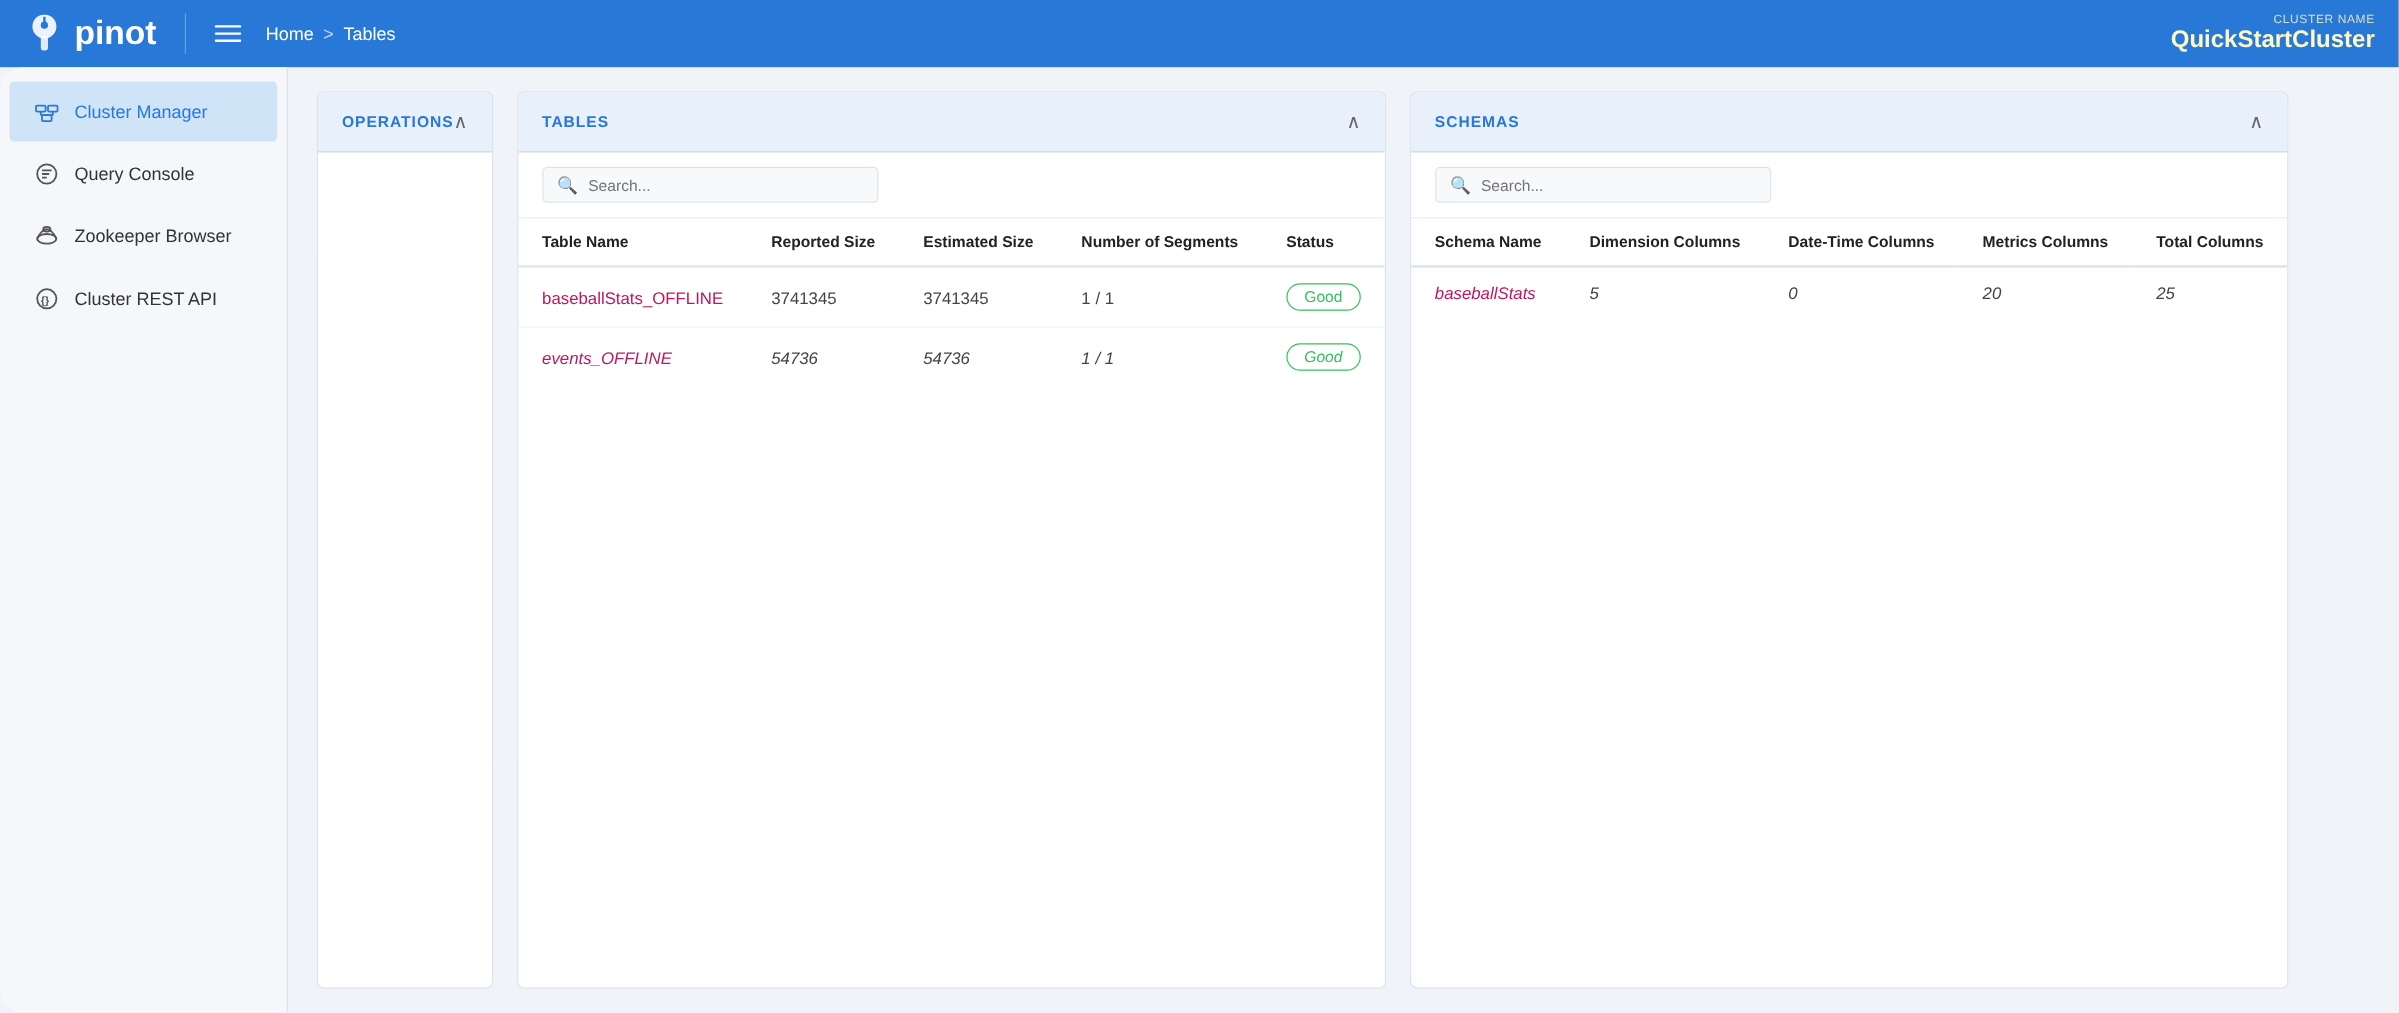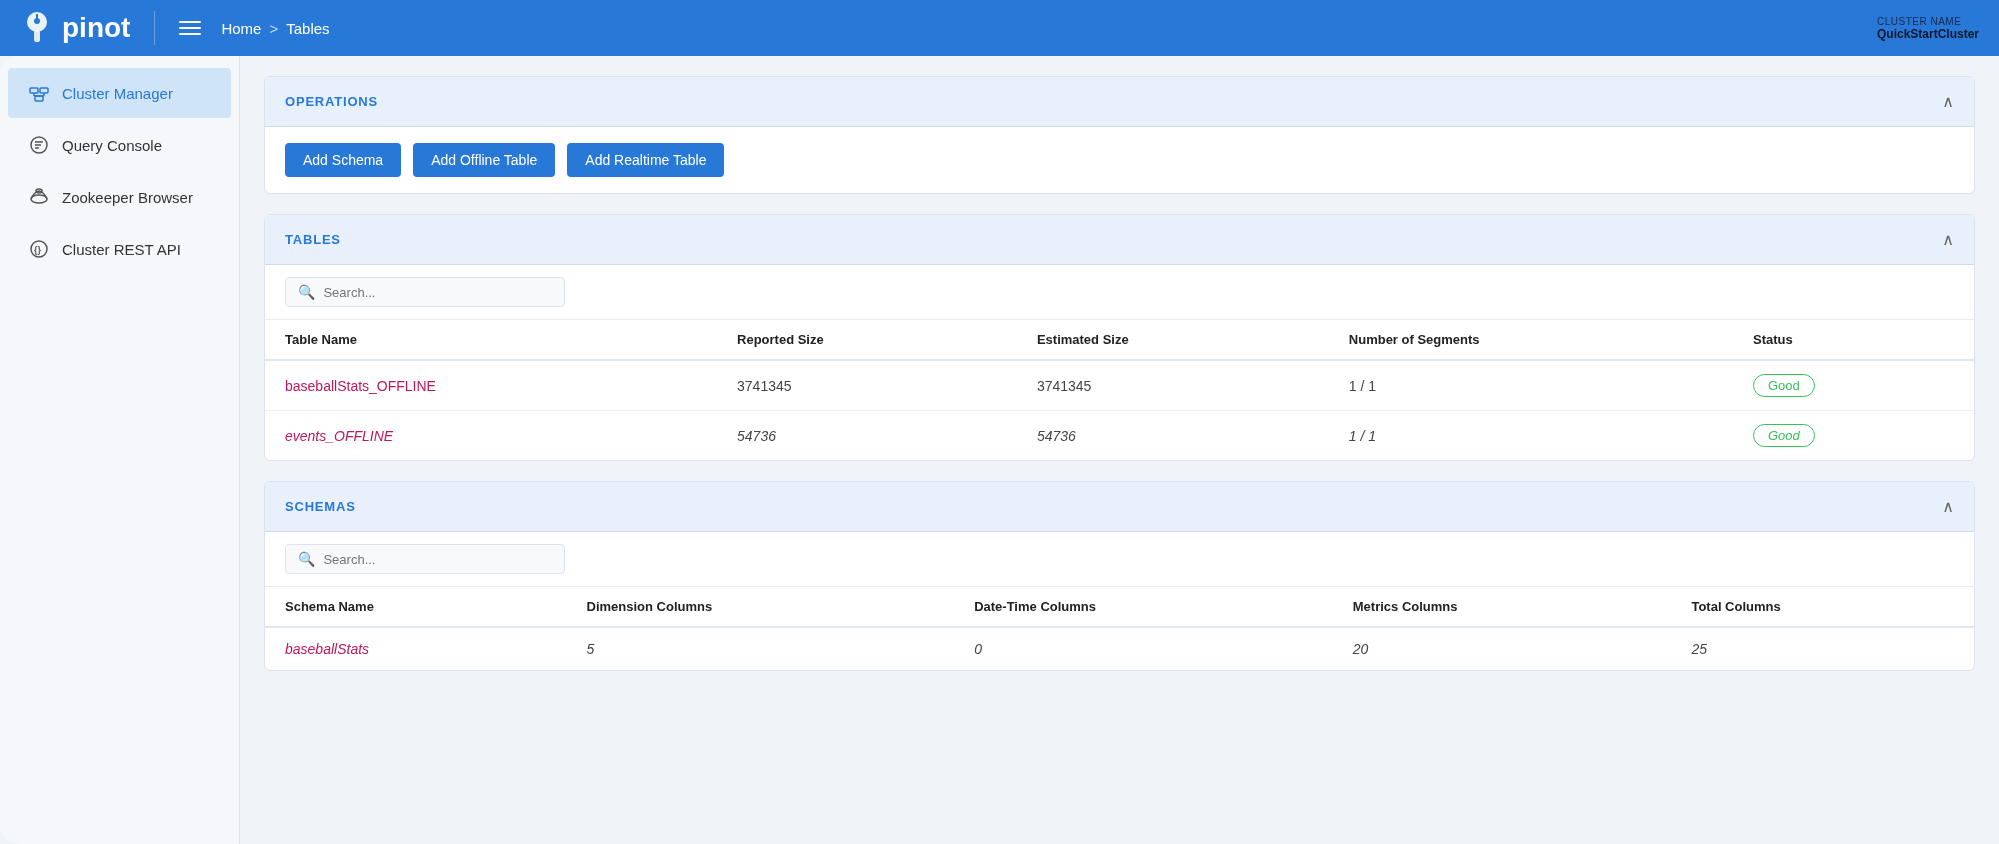--- a/index.html
+++ b/index.html
@@ -52,31 +52,31 @@
       display: flex;
       align-items: center;
       color: #ffffff;
       font-size: 15px;
       gap: 8px;
     }
     .breadcrumb-sep { opacity: 0.7; }
     .breadcrumb-current { font-weight: 500; }
     .cluster-info {
       margin-left: auto;
-      text-align: left;
-      color: #0f172a;
+      text-align: right;
+      color: #fef9c3;
     }
     .cluster-info-label {
       font-size: 10px;
       text-transform: uppercase;
       opacity: 0.8;
       letter-spacing: 0.5px;
     }
     .cluster-info-name {
-      font-size: 12px;
+      font-size: 20px;
       font-weight: bold;
     }
 
     
     .layout {
       display: flex;
       flex: 1;
       overflow: hidden;
       border-radius: 19px;
     }
@@ -113,21 +113,21 @@
       justify-content: center;
       flex-shrink: 0;
     }
 
     
     .main-content {
       flex: 1;
       overflow-y: auto;
       padding: 20px 24px;
       display: flex;
-      flex-direction: column;
+      flex-direction: row;
       gap: 20px;
     }
 
     
     .section-card {
       background: white;
       border: 1px solid #dde3ec;
       border-radius: 6px;
       overflow: hidden;
     }
@@ -342,25 +342,20 @@
   </aside>
 
   <main class="main-content">
 
     <div class="section-card">
       <div class="section-header">
         <span class="section-title">OPERATIONS</span>
         <button class="collapse-btn">
           <span class="chevron-up"></span>
         </button>
-      </div>
-      <div class="operations-body">
-        <button class="btn-primary">Add Schema</button>
-        <button class="btn-primary">Add Offline Table</button>
-        <button class="btn-primary">Add Realtime Table</button>
       </div>
     </div>
 
     <div class="section-card">
       <div class="section-header">
         <span class="section-title">TABLES</span>
         <button class="collapse-btn">
           <span class="chevron-up"></span>
         </button>
       </div>

